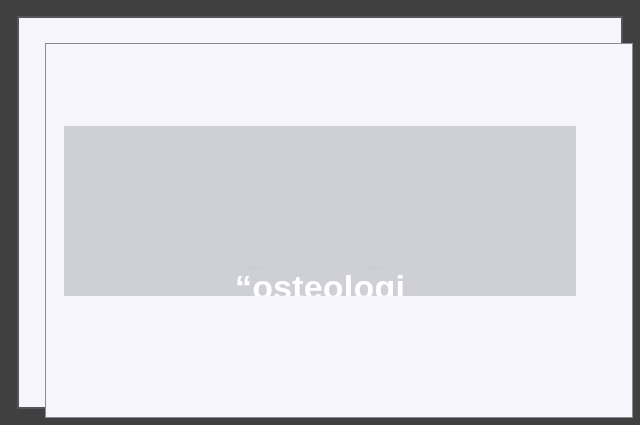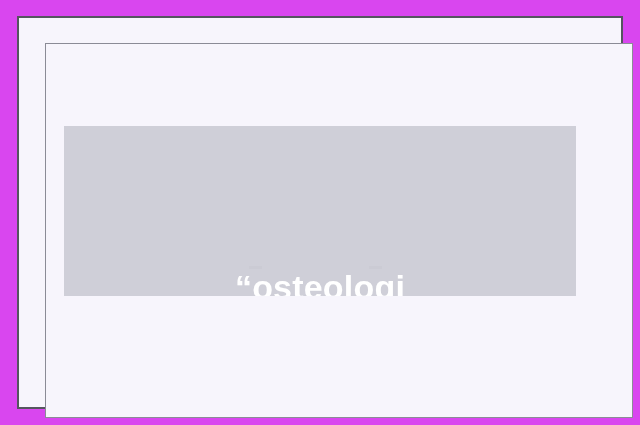--- a/index.html
+++ b/index.html
@@ -13,21 +13,21 @@
     background: #f7f5fc;
     font-family: "Liberation Sans", "DejaVu Sans", sans-serif;
     overflow: hidden;
   }
 
   
   .page-canvas {
     position: relative;
     width: 640px;
     height: 425px;
-    background: #d946ef;
+    background: #404040;
   }
 
   
   .frame-outer {
     position: absolute;
     left: 17px;
     top: 16px;
     width: 606px;
     height: 393px;
     box-sizing: border-box;

